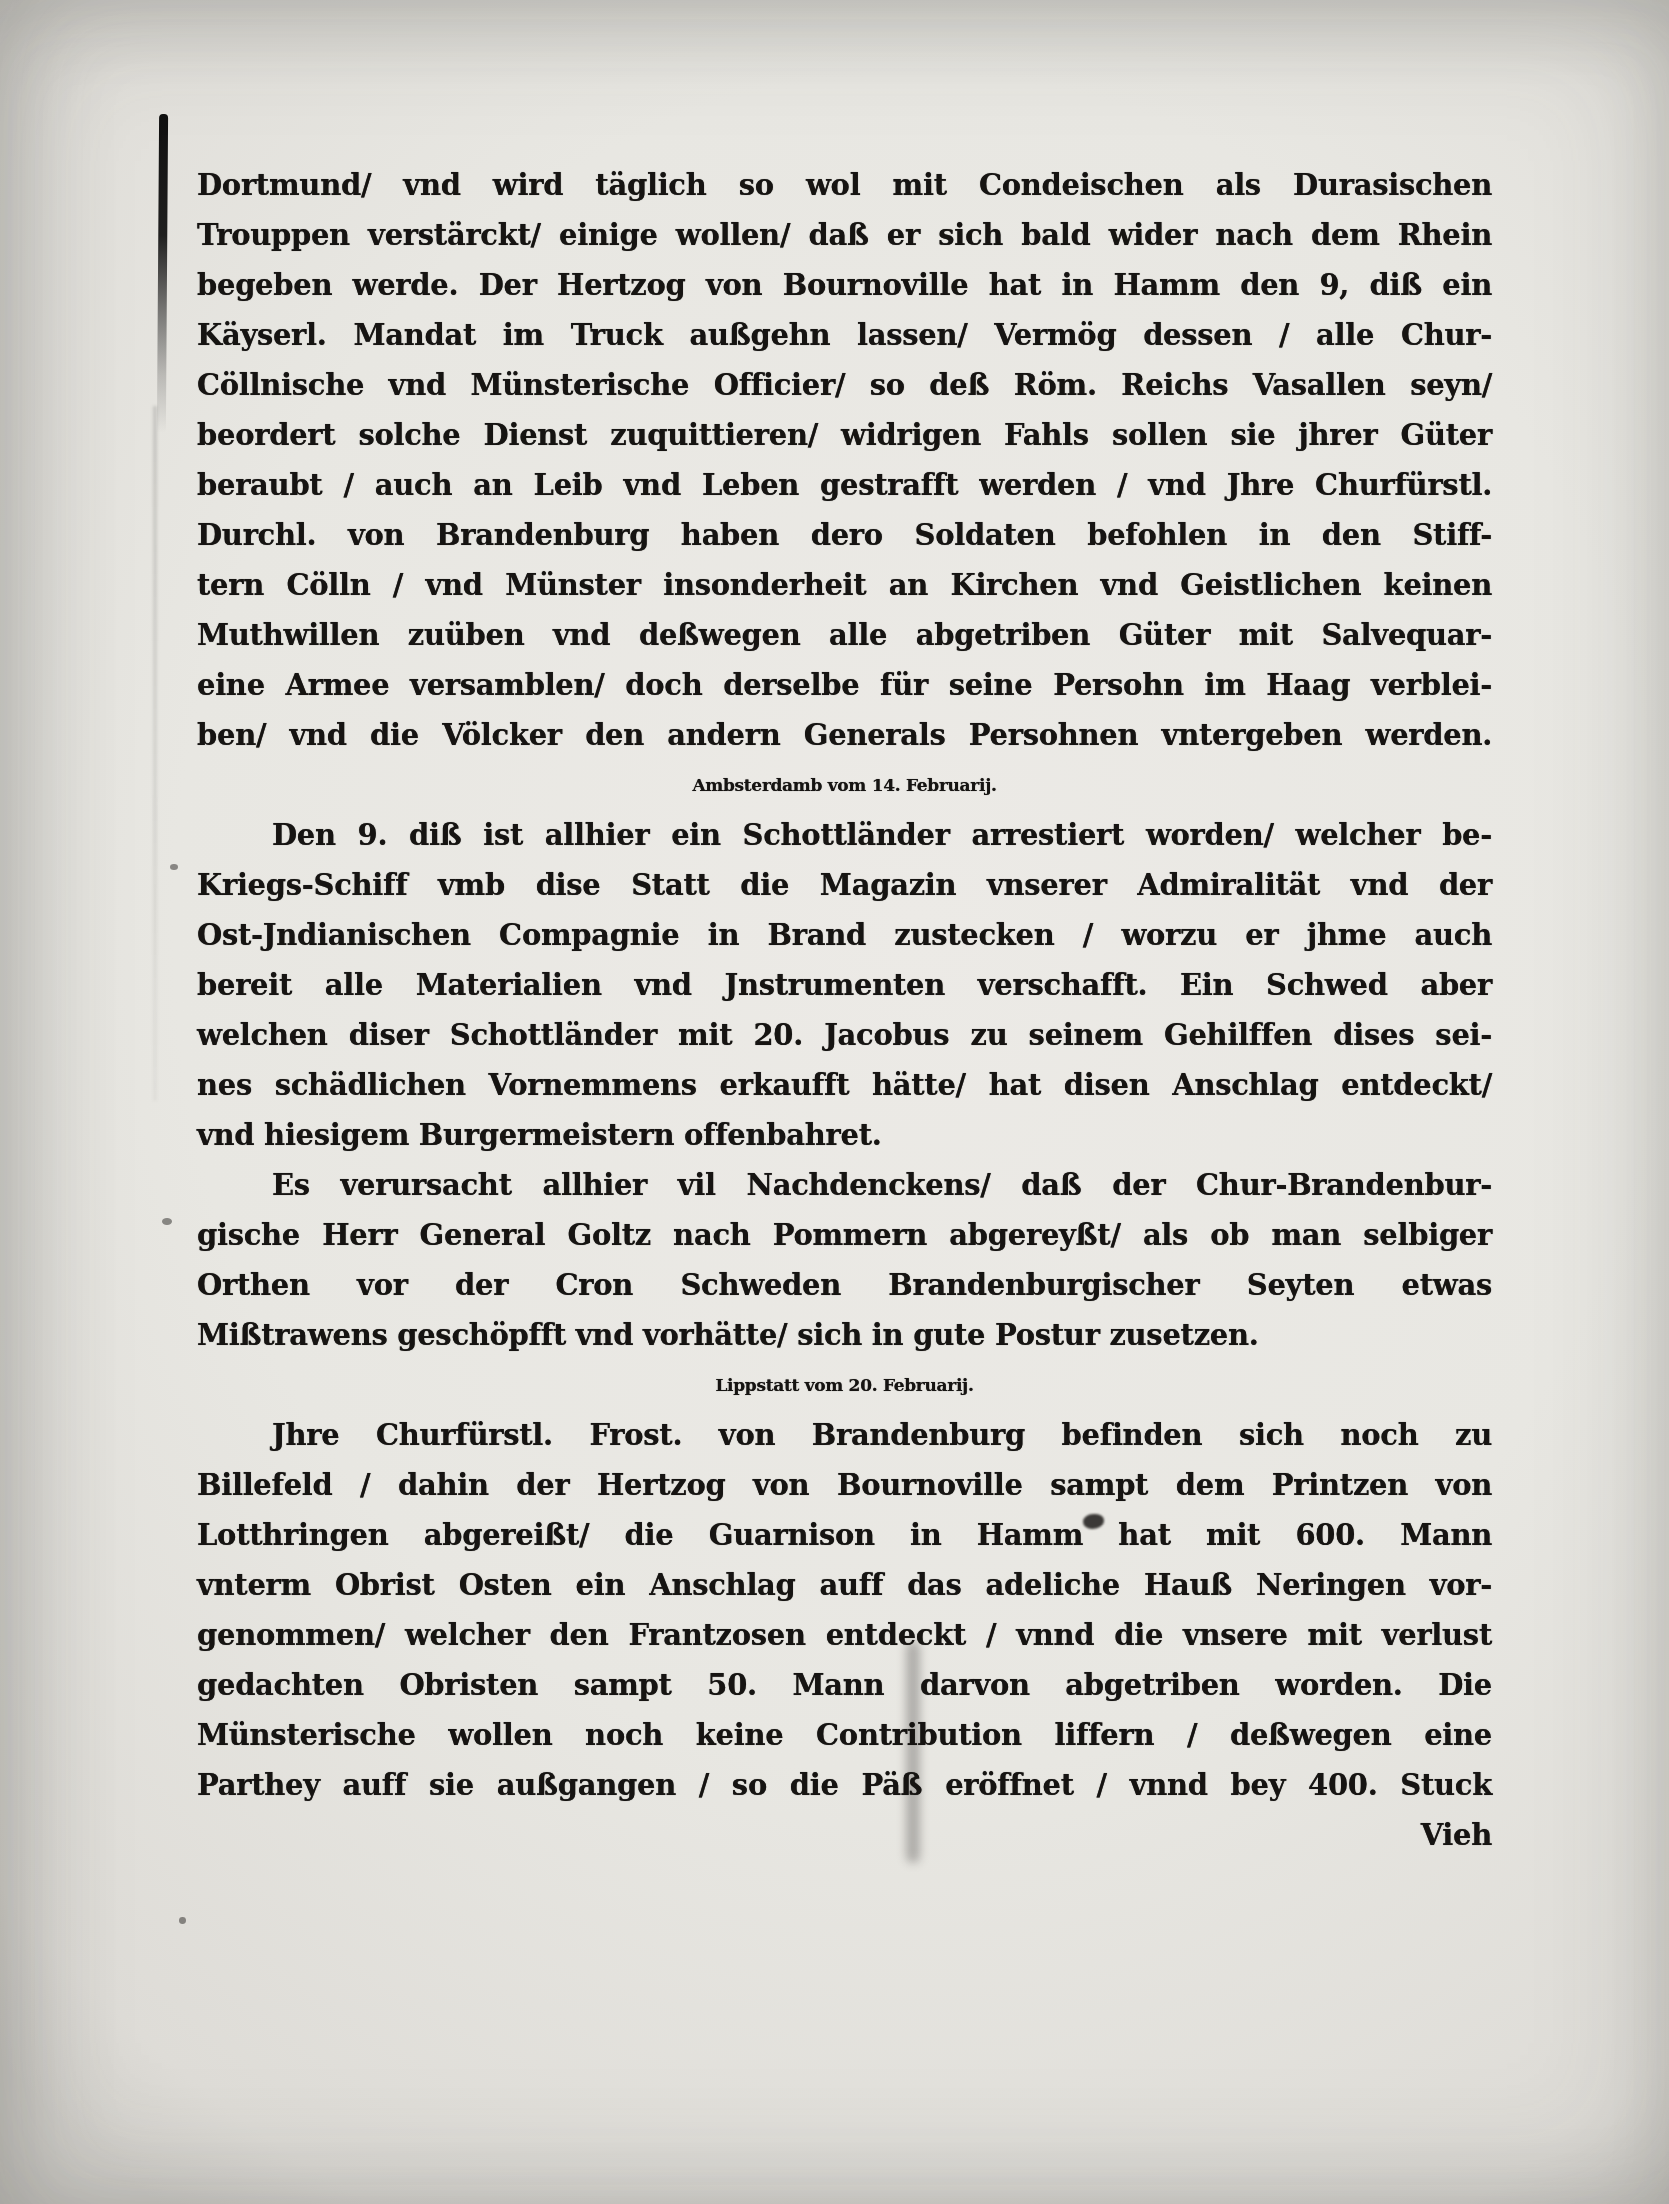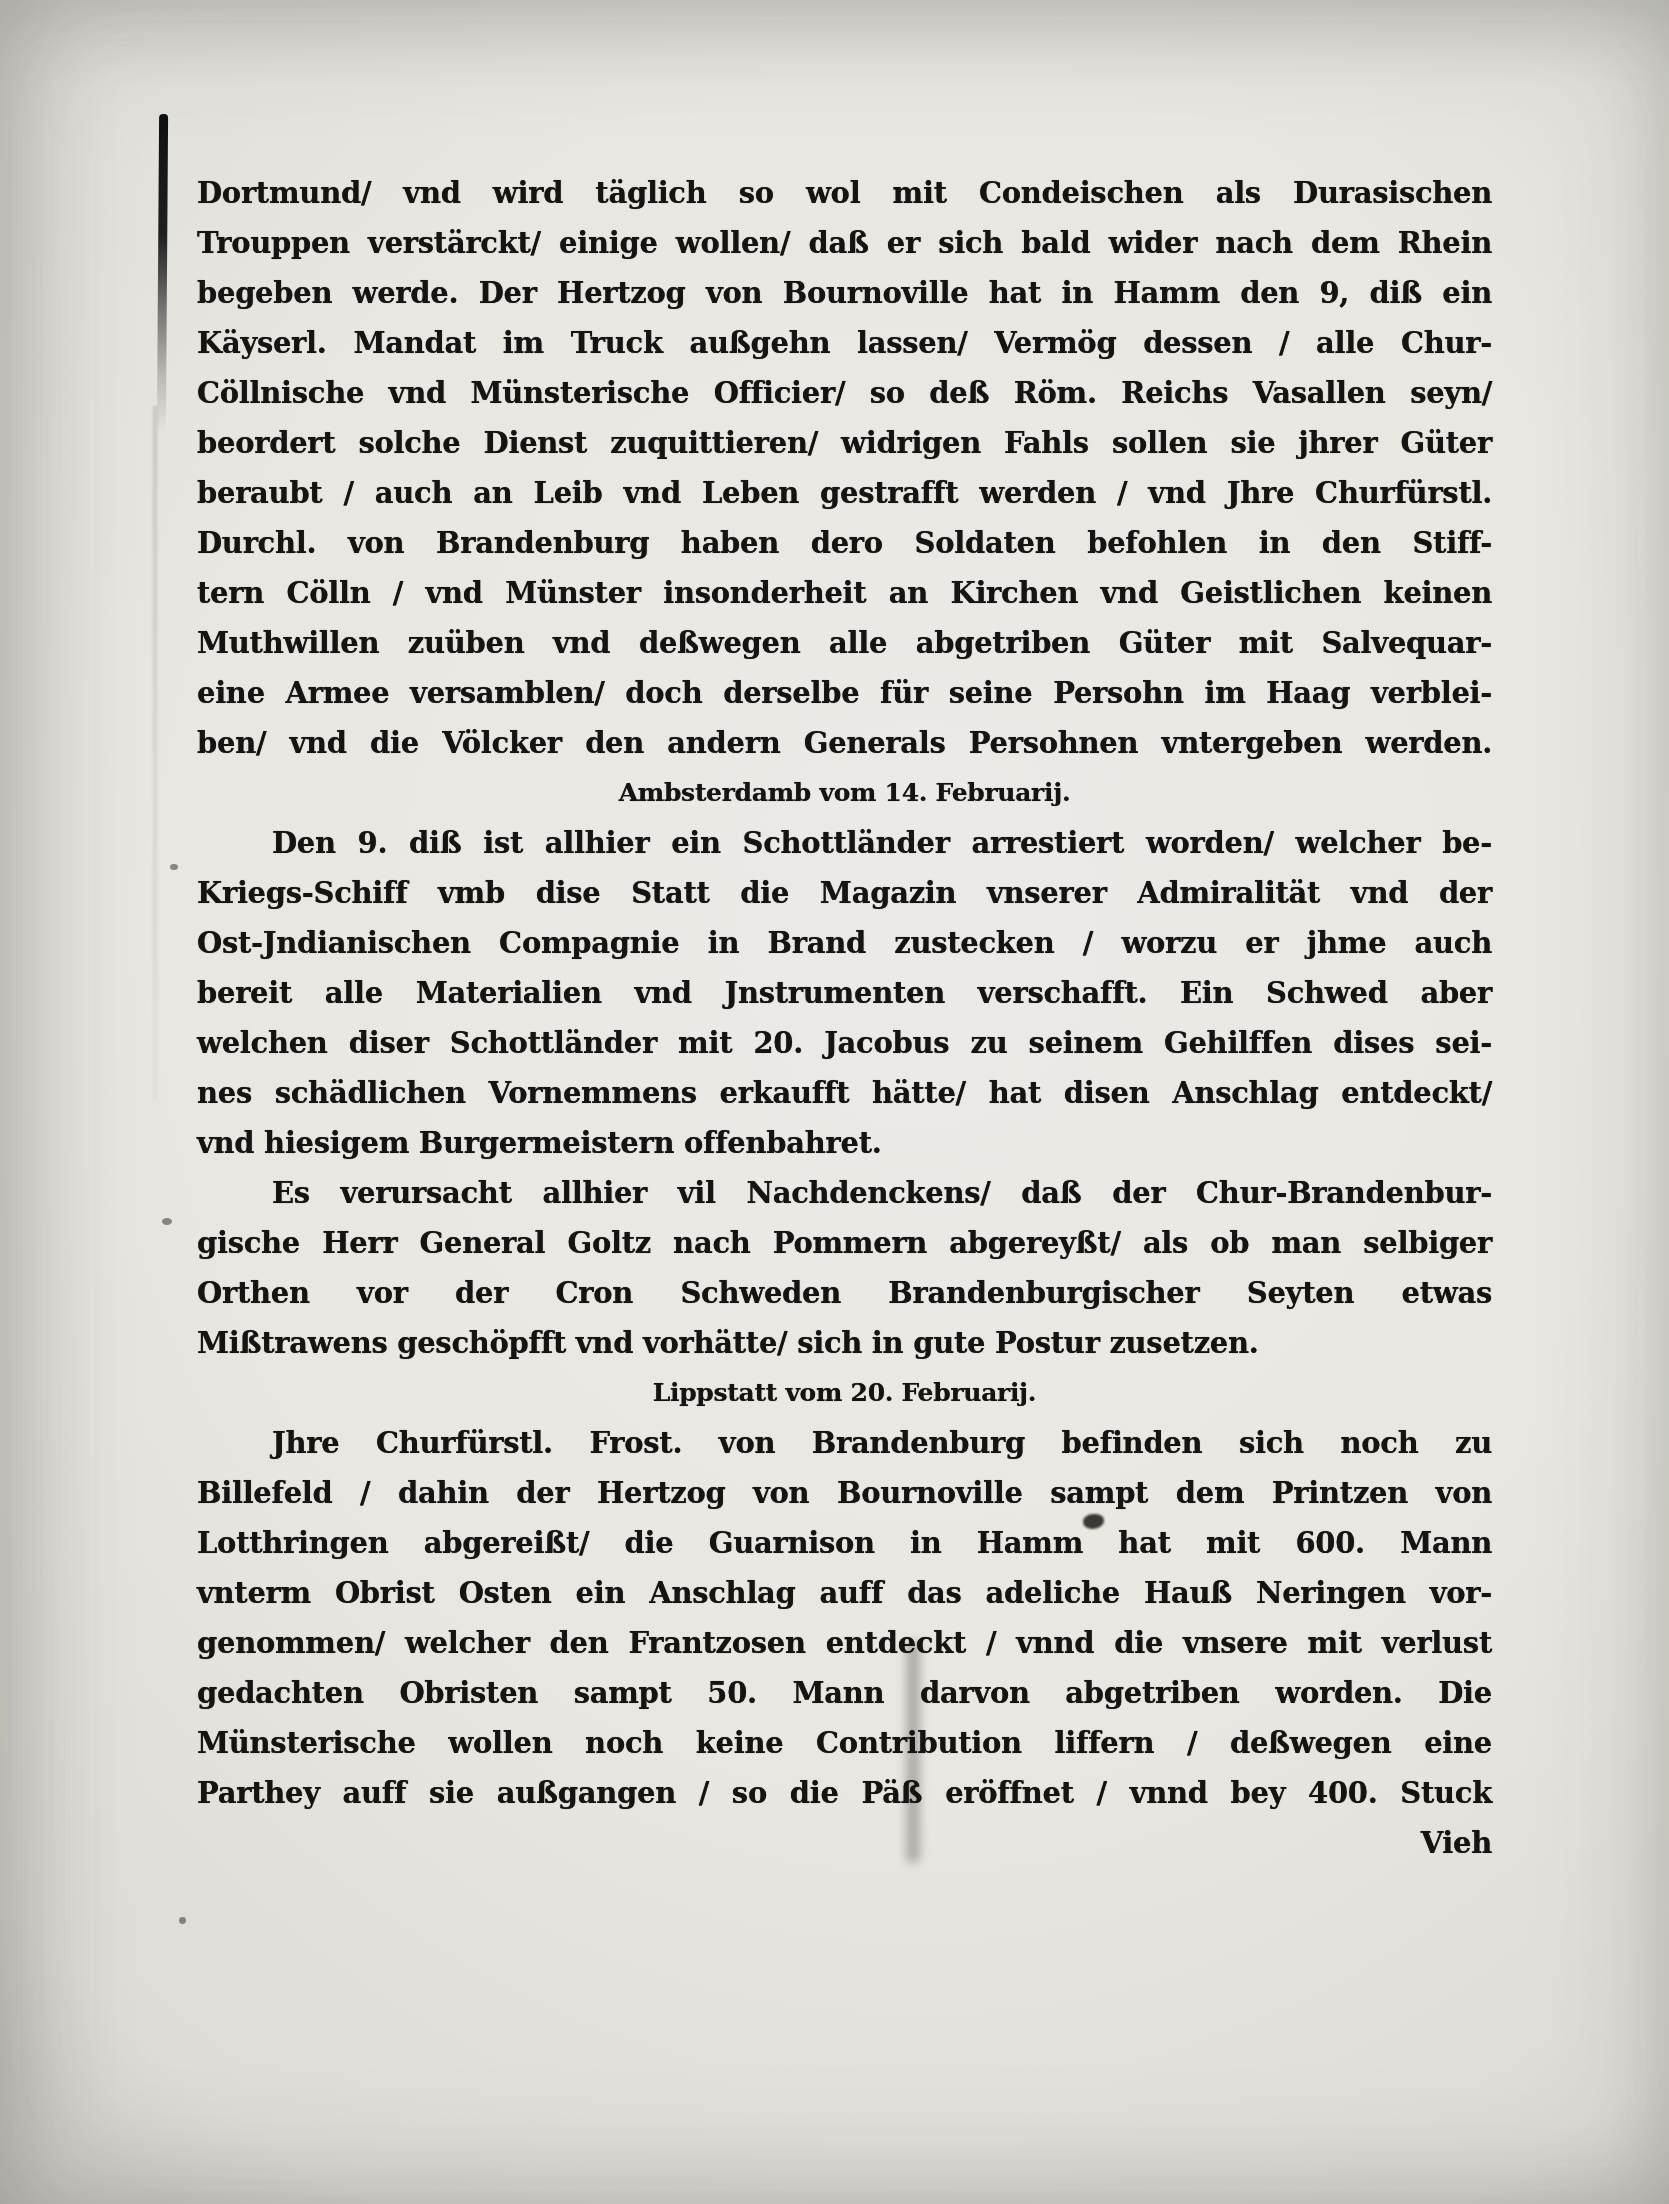--- a/index.html
+++ b/index.html
@@ -25,21 +25,21 @@
     inset: 0;
     pointer-events: none;
     box-shadow:
       inset 0 0 135px rgba(60,58,54,0.22),
       inset 39px 0 87px rgba(60,58,54,0.10),
       inset 0 29px 68px rgba(60,58,54,0.08);
   }
   .text-block {
     position: absolute;
     left: 197px;
-    top: 168px;
+    top: 160px;
     width: 1295px;
     font-size: 29px;
     font-weight: 700;
     letter-spacing: -0.3px;
     line-height: 50px;
     text-shadow: 0 0 0.7px rgba(10,8,6,0.75);
   }
   .line {
     height: 50px;
     white-space: nowrap;
@@ -50,21 +50,21 @@
     text-align: left;
     text-align-last: left;
   }
   .line.indent {
     text-indent: 75px;
   }
   .heading {
     height: 50px;
     text-align: center;
     text-align-last: center;
-    font-size: 25px;
+    font-size: 17px;
     font-weight: 700;
     white-space: nowrap;
   }
   .catchword {
     height: 50px;
     text-align: left;
     text-align-last: right;
     white-space: nowrap;
   }
   

